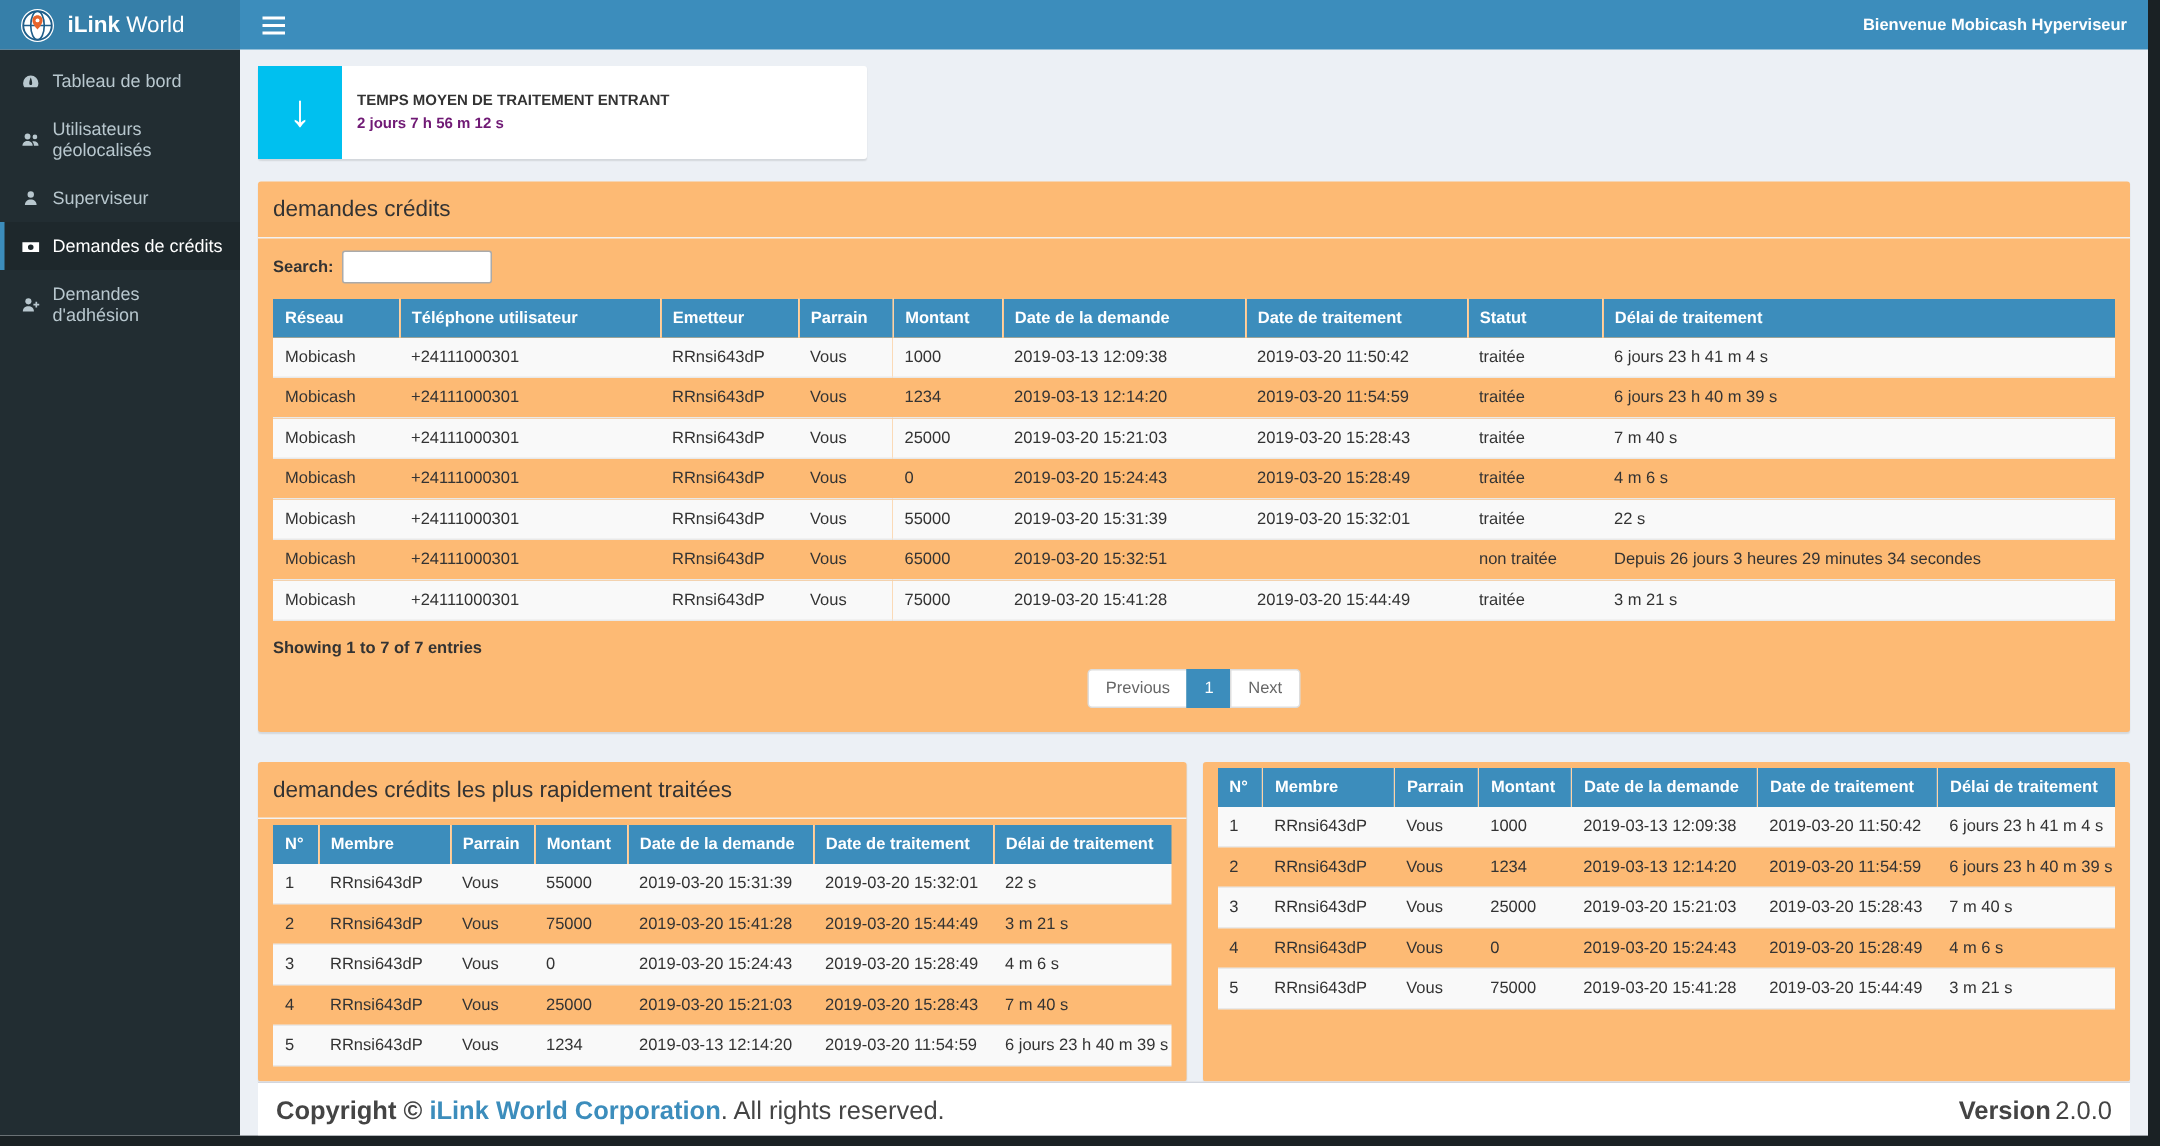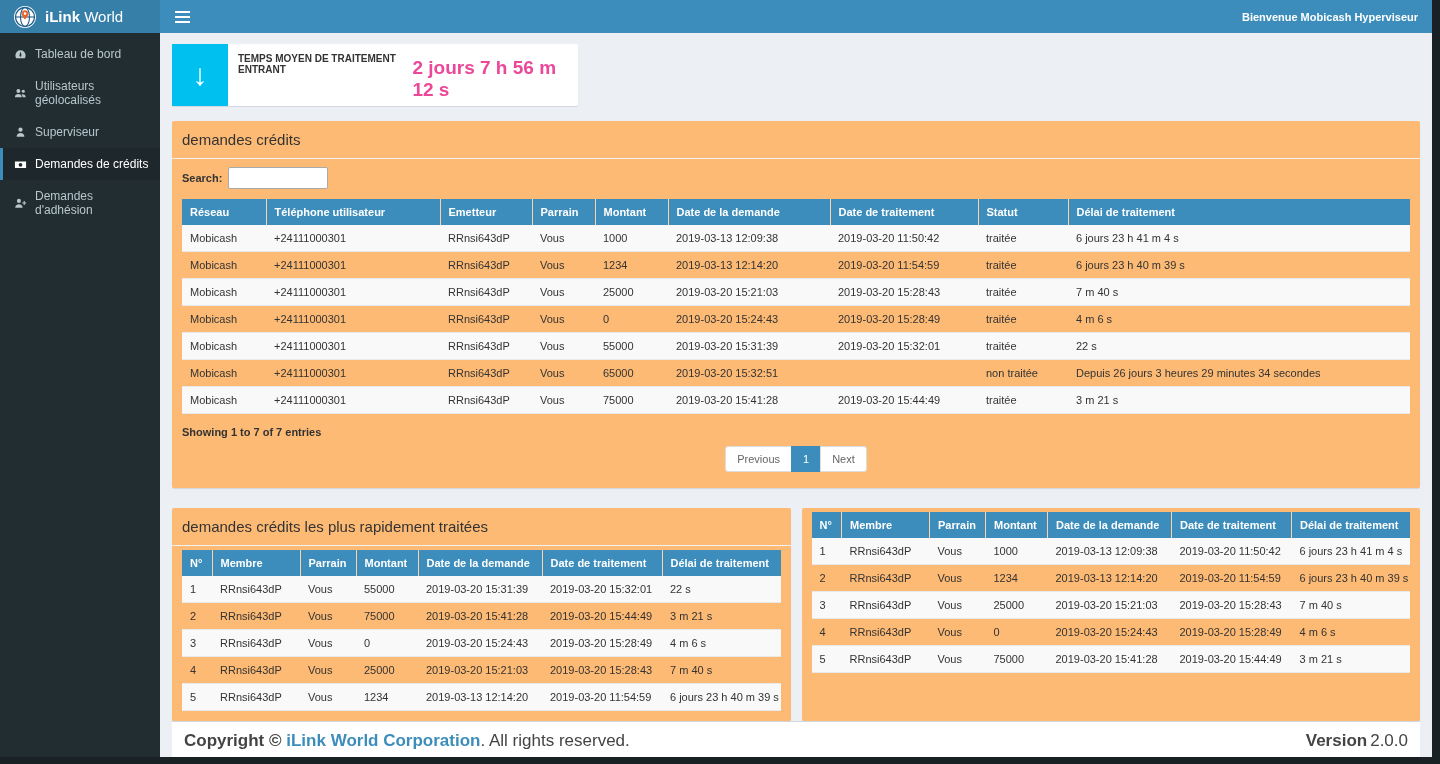--- a/index.html
+++ b/index.html
@@ -35,23 +35,23 @@
   .sidebar-menu a svg { flex:0 0 13px; fill:currentColor; }
   .sidebar-menu a.active { background:#1e282c; color:#fff; border-left-color:#3c8dbc; }
 
   
   .content-wrapper { position:absolute; top:33px; left:160px; right:0; bottom:0; background:#ecf0f5; display:flex; flex-direction:column; overflow:hidden; }
   .content { flex:1; padding:11px 12px 0; display:flex; flex-direction:column; }
 
   
   .info-box { width:406px; height:62px; background:#fff; border-radius:2px; box-shadow:0 1px 1px rgba(0,0,0,.1); display:flex; margin-bottom:15px; }
   .info-box-icon { flex:0 0 56px; background:#00c0ef; color:#fff; display:flex; align-items:center; justify-content:center; font-size:30px; font-weight:bold; }
-  .info-box-content { padding:9px 10px; display:flex; flex-direction:row; justify-content:center; }
+  .info-box-content { padding:9px 10px; display:flex; flex-direction:column; justify-content:center; }
   .info-box-text { font-size:10px; font-weight:bold; color:#333; }
-  .info-box-number { font-size:19px; font-weight:bold; color:#ec4899; margin-top:4px; }
+  .info-box-number { font-size:10px; font-weight:bold; color:#701a75; margin-top:4px; }
 
   
   .panel { background:#fdba74; border-radius:2px; box-shadow:0 1px 1px rgba(0,0,0,.1); margin-bottom:20px; }
   .panel-heading { padding:10px; font-size:15px; color:#333; border-bottom:1px solid #f2f2f2; }
   .panel-body { padding:4px 10px 10px; }
 
   .dt-controls { display:flex; margin:4px 0 10px; }
   .dt-length, .dt-filter { flex:1; display:flex; align-items:center; gap:6px; font-size:11px; font-weight:bold; color:#333; }
   .dt-length select { font-size:11px; padding:1px 2px; border:1px solid #aaa; border-radius:2px; background:#fff; min-width:48px; height:21px; }
   .dt-filter input { width:100px; height:22px; border:1px solid #aaa; border-radius:2px; padding:2px 5px; font-size:11px; font-family:inherit; }

